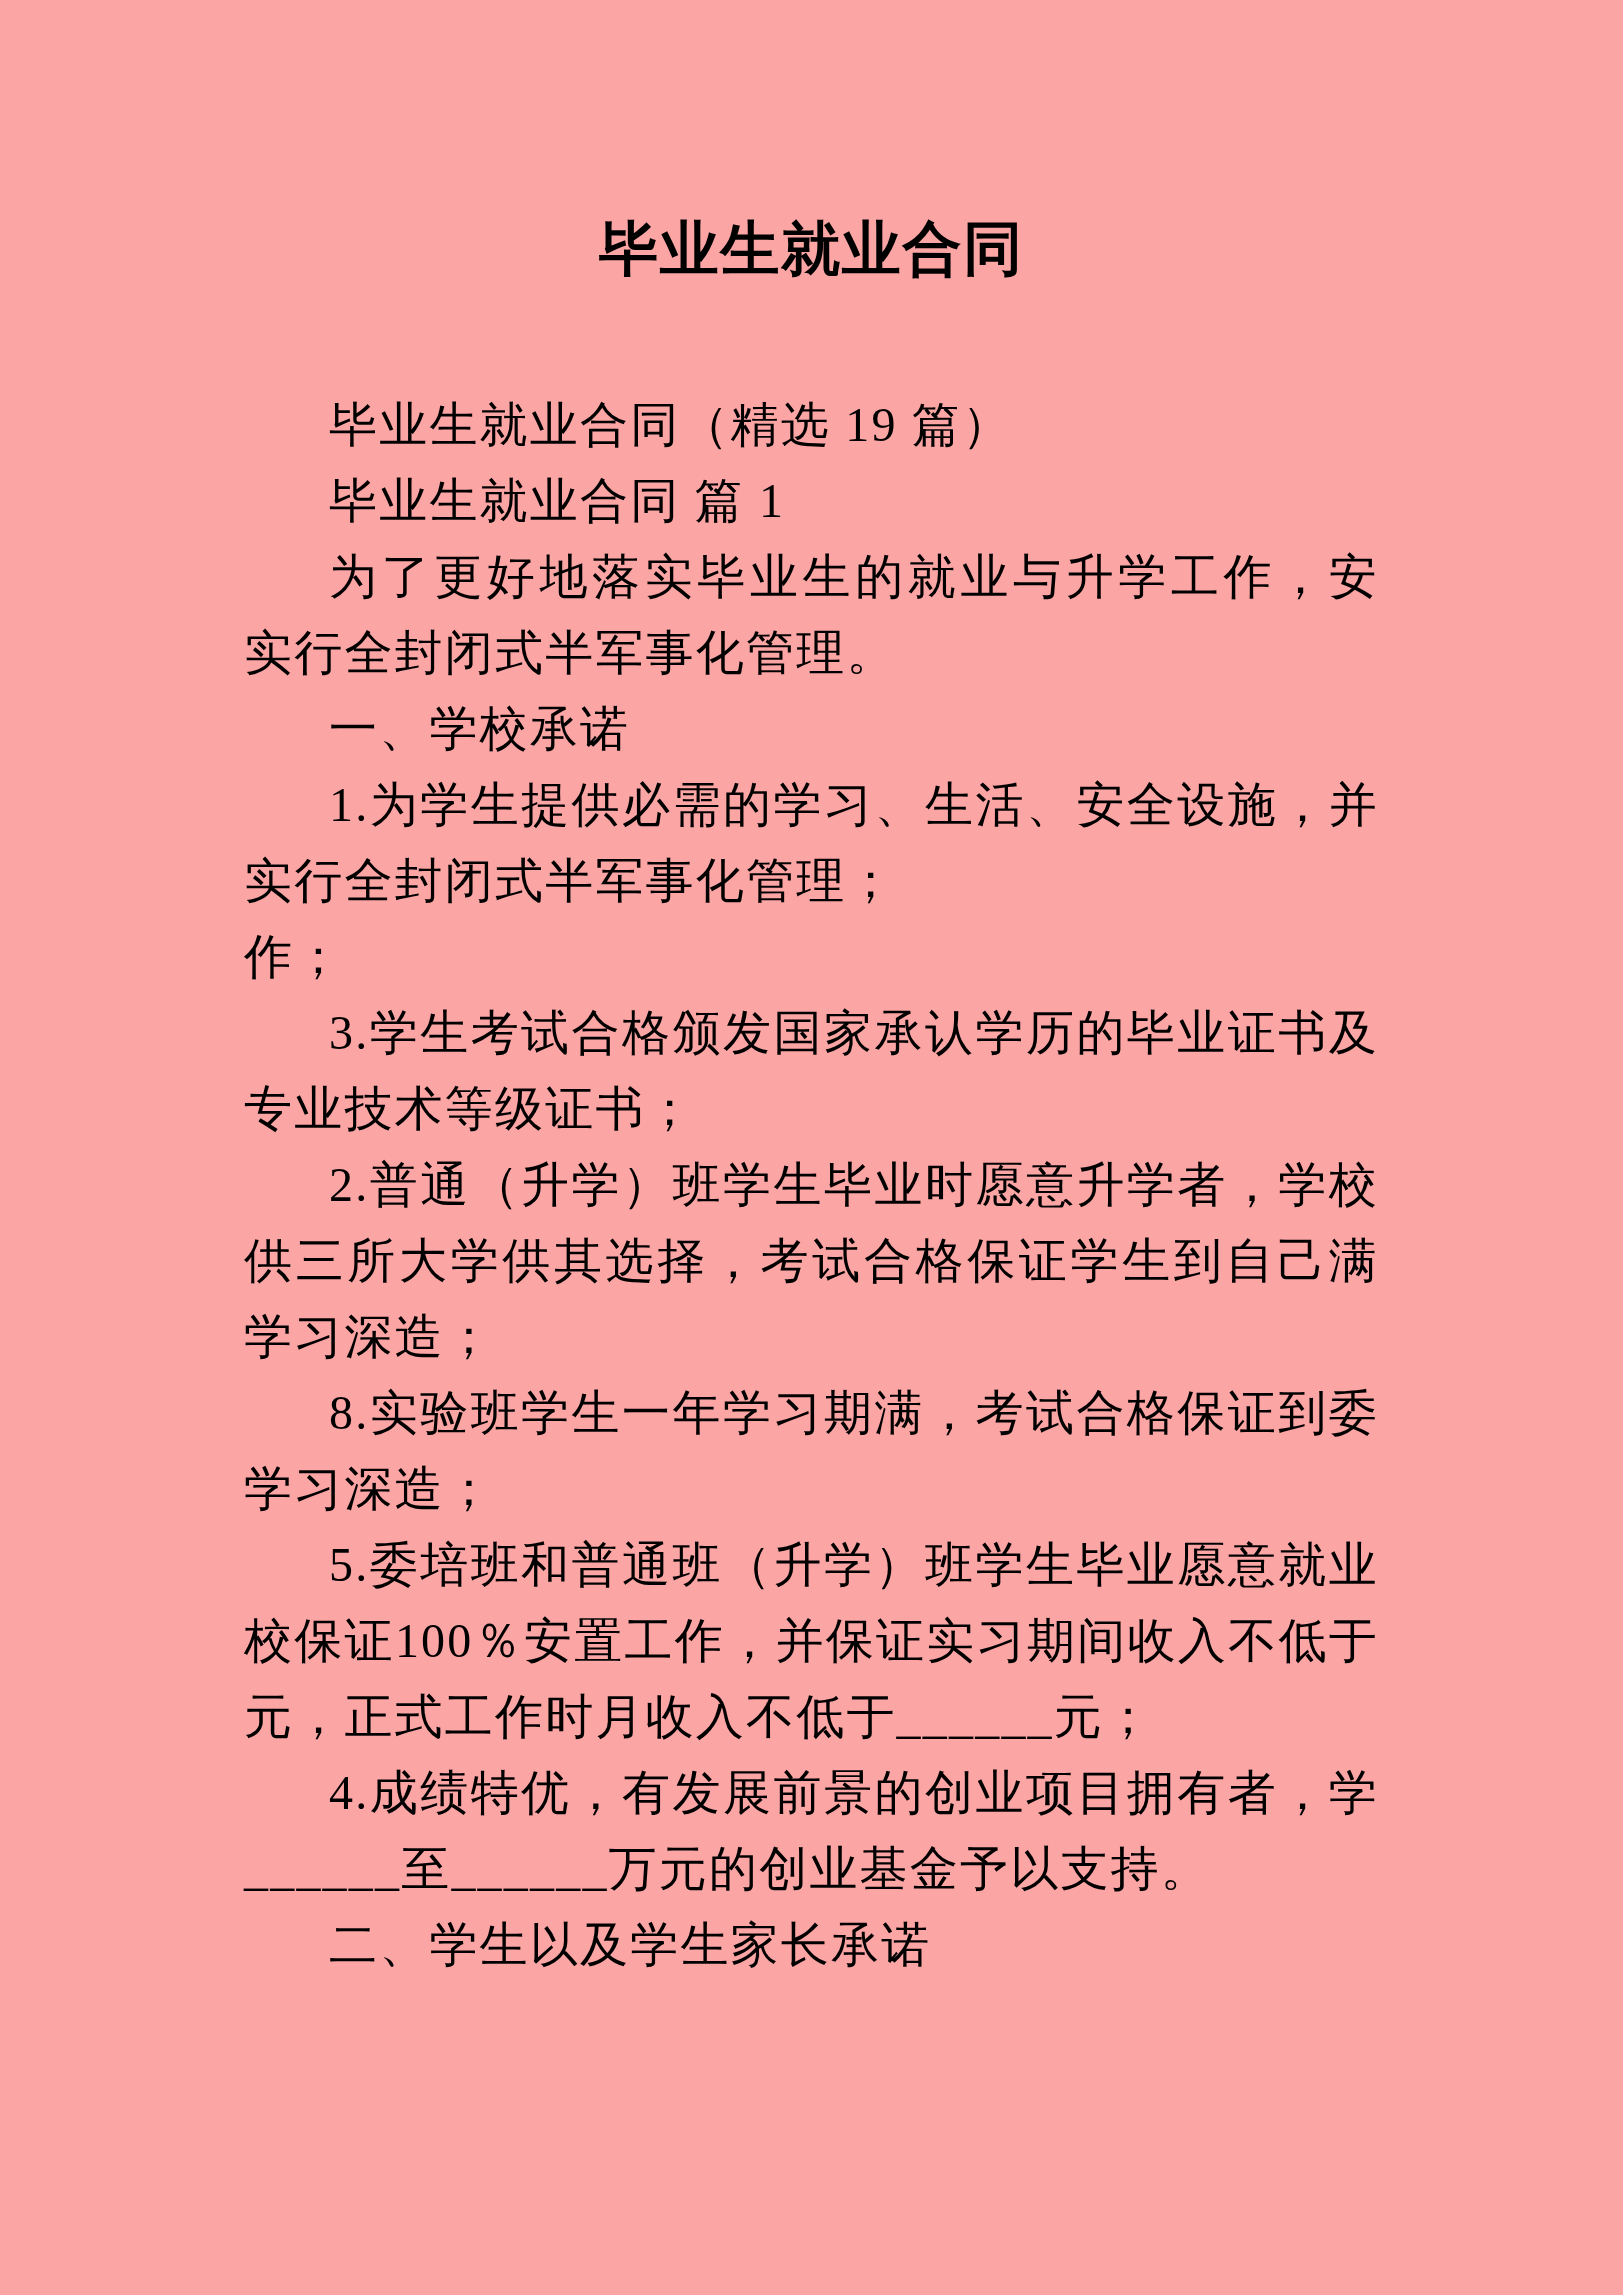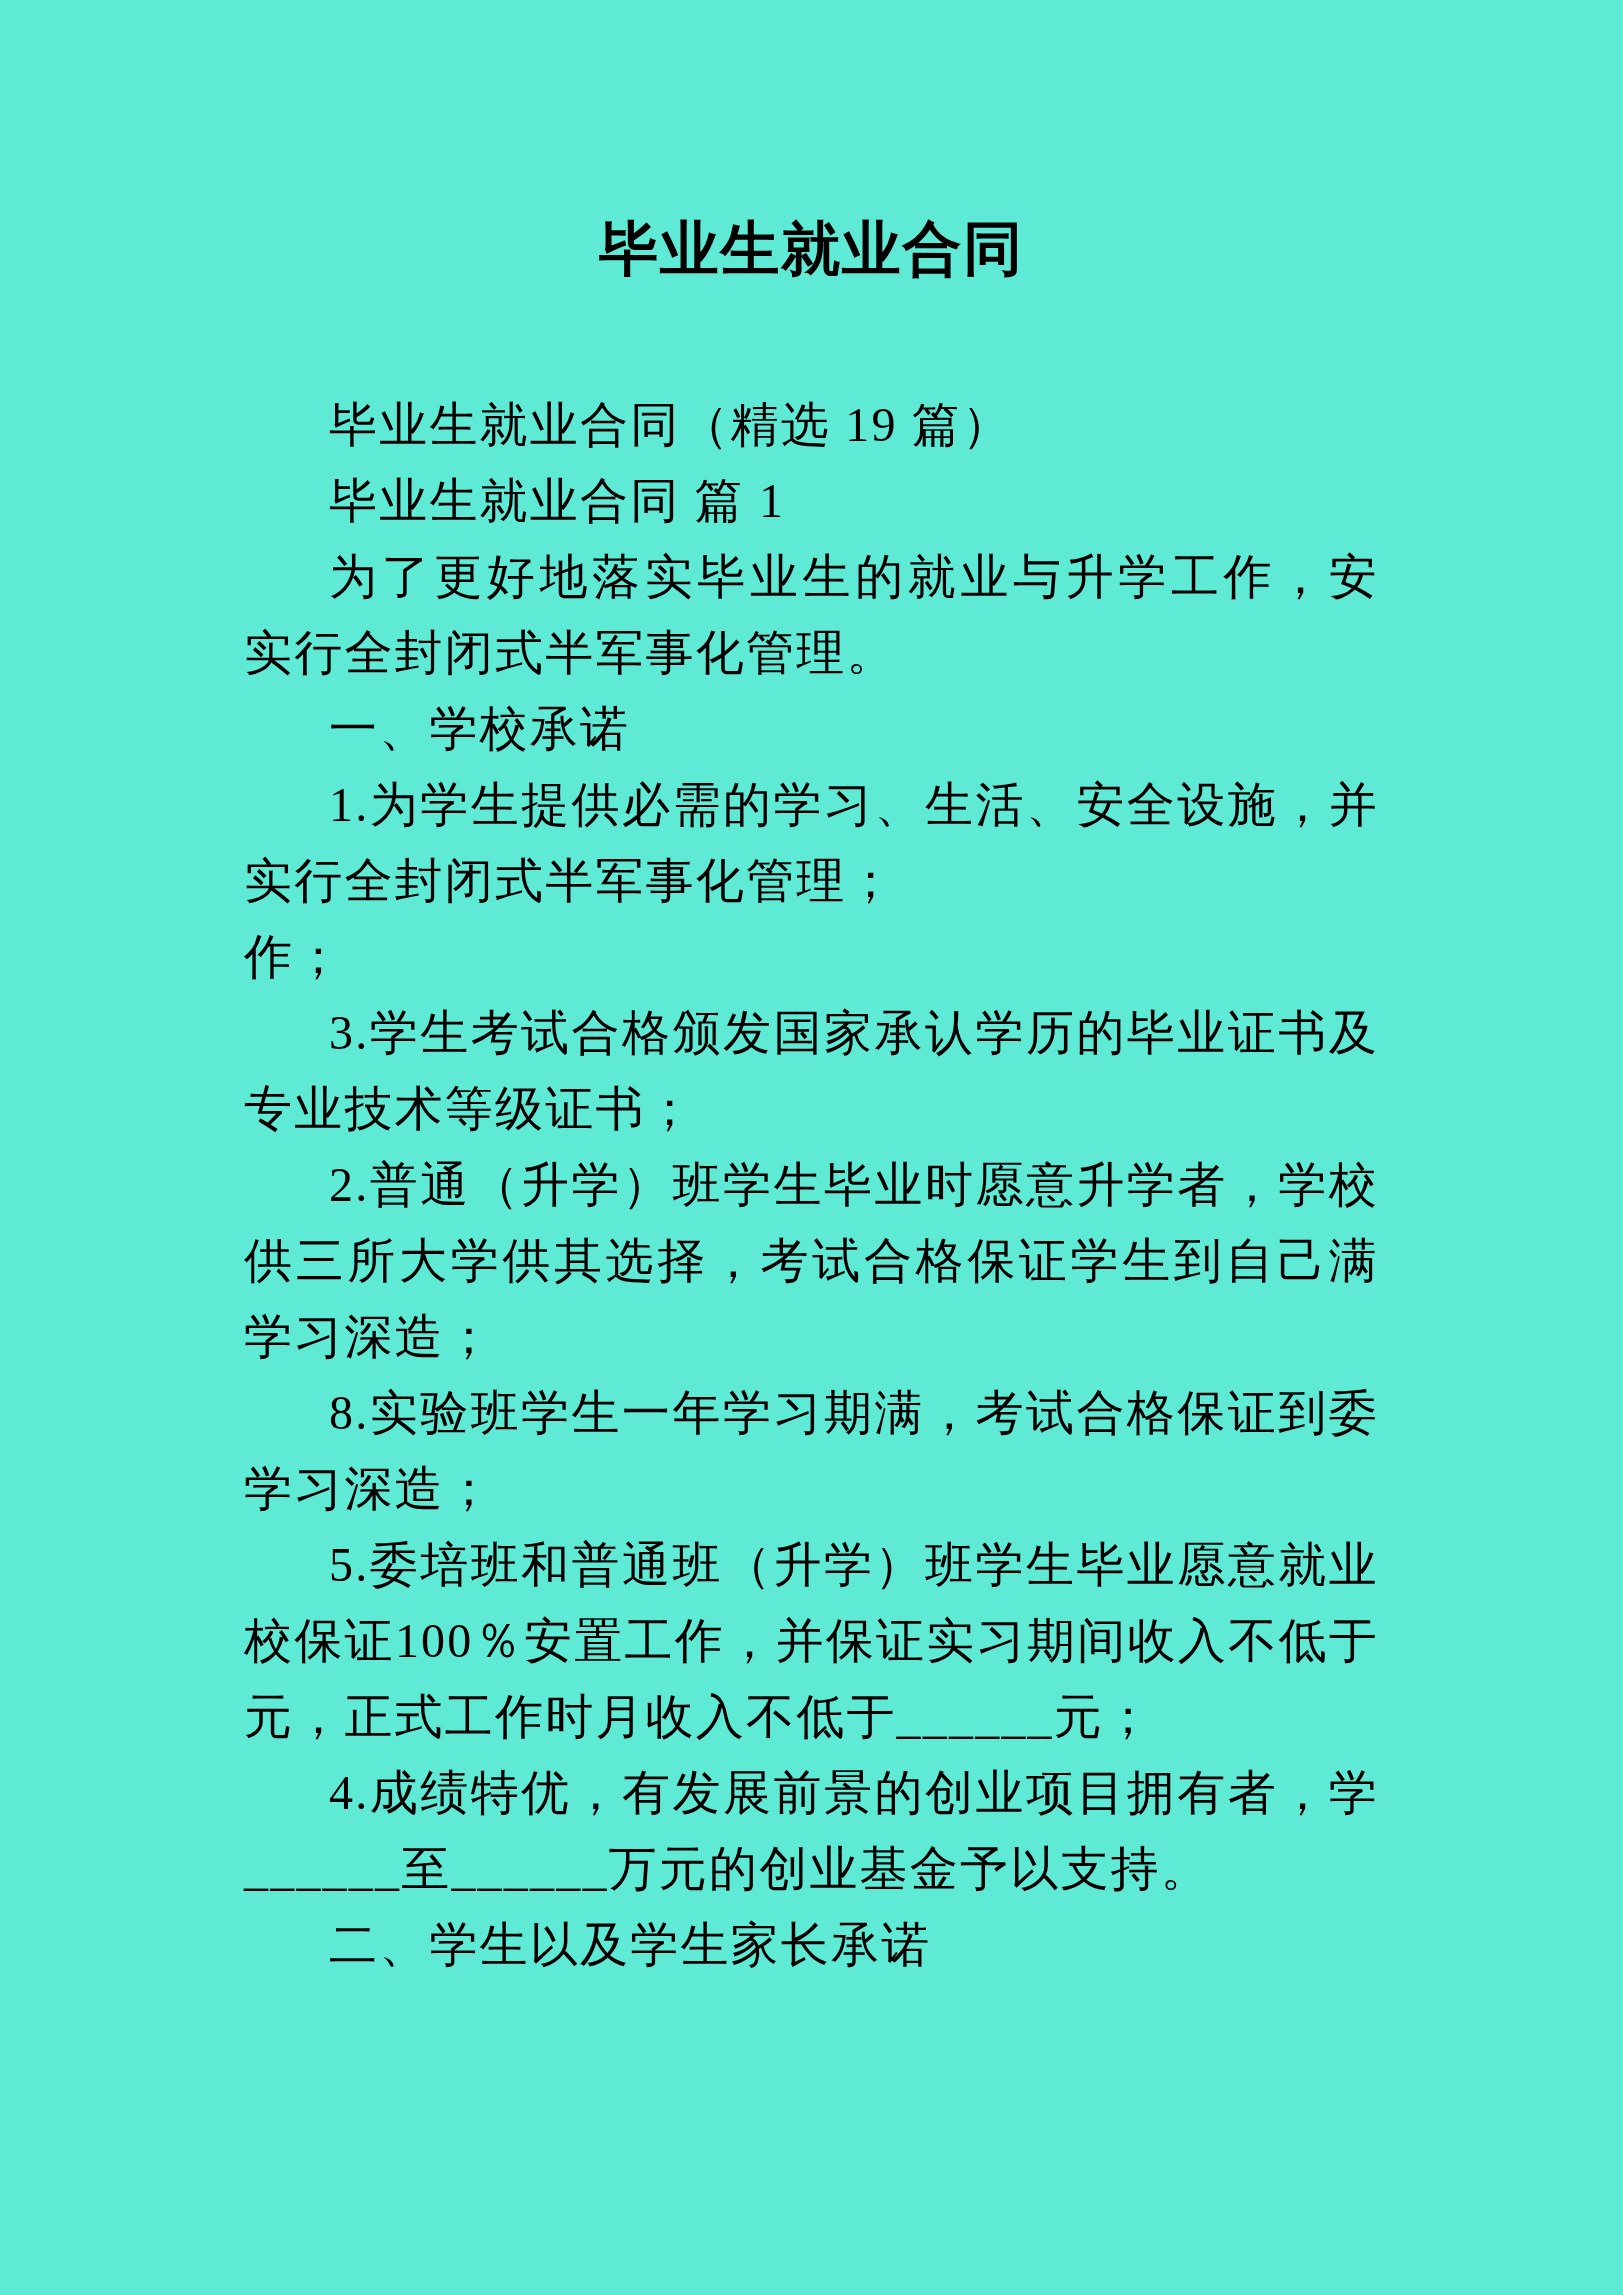--- a/index.html
+++ b/index.html
@@ -6,21 +6,21 @@
     margin: 0;
     padding: 0;
     width: 1623px;
     height: 2295px;
     overflow: hidden;
   }
   .page {
     position: relative;
     width: 1623px;
     height: 2295px;
-    background: #5eead4;
+    background: #fca5a5;
     color: #000000;
     font-family: "Liberation Serif", "DejaVu Serif", serif;
   }
   .doc-title {
     position: absolute;
     top: 216px;
     left: 0;
     width: 100%;
     margin: 0;
     text-align: center;

